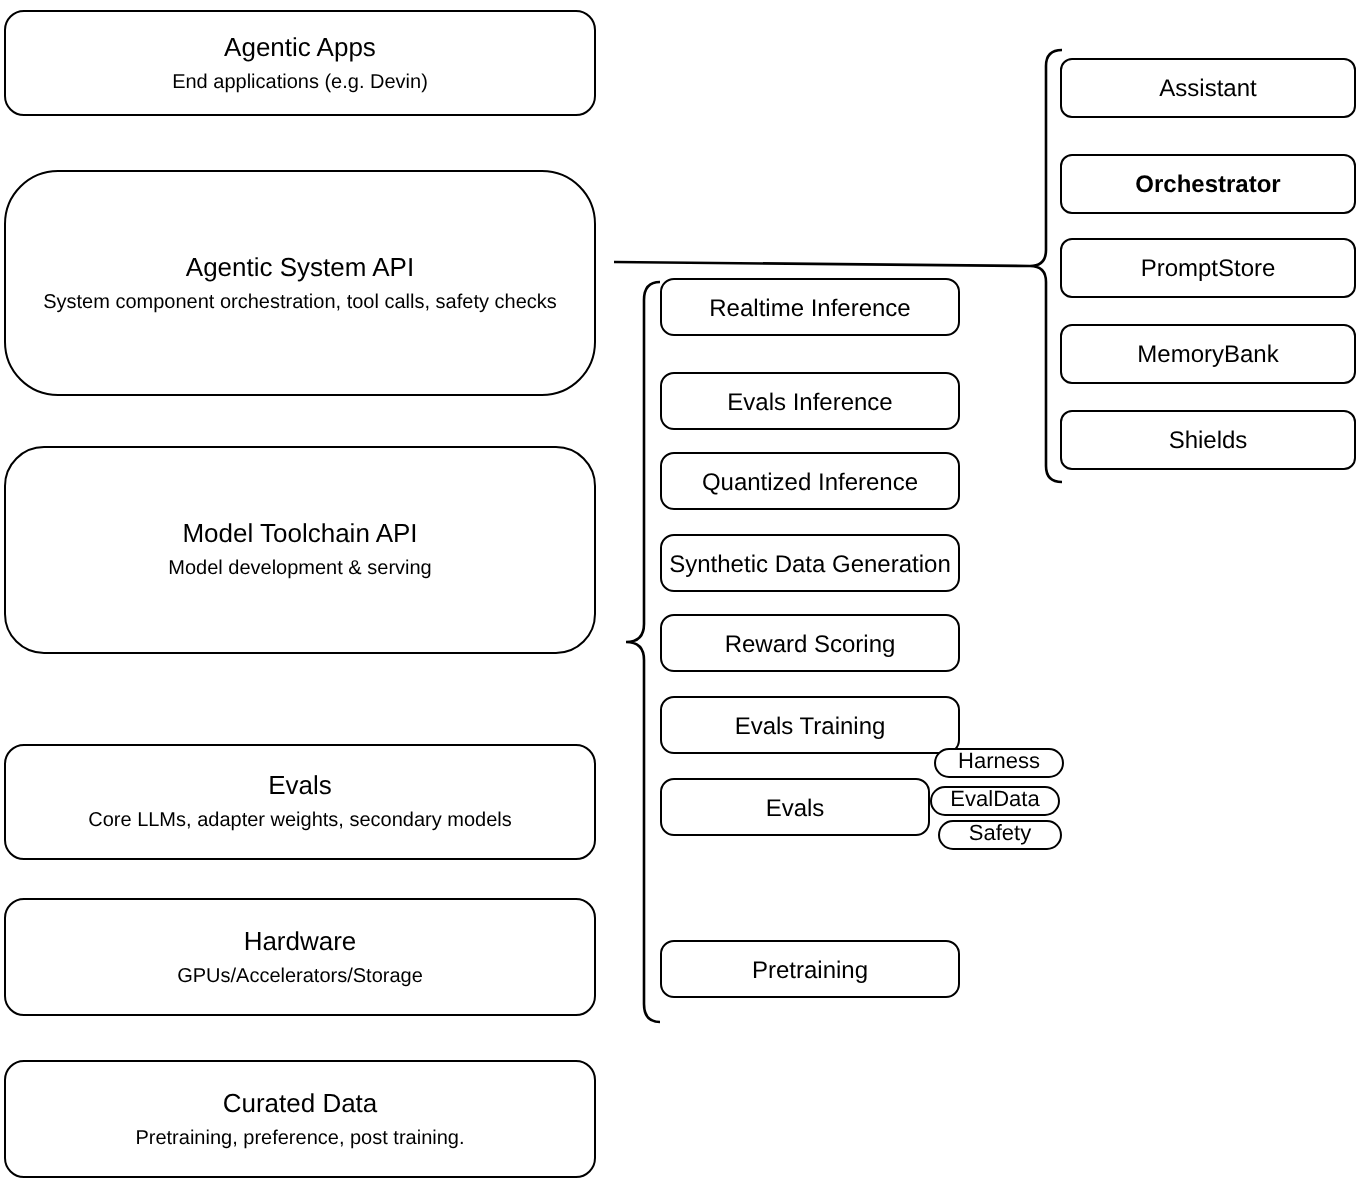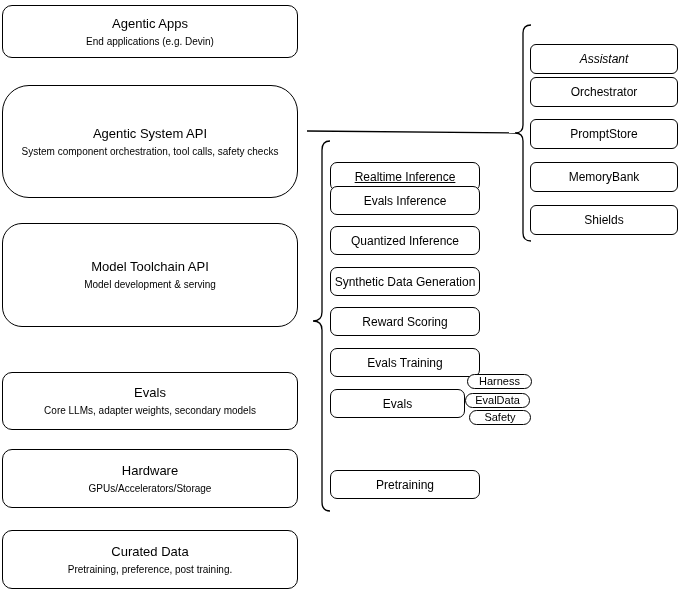--- a/index.html
+++ b/index.html
@@ -137,32 +137,32 @@
   <div class="lnode" style="top:449px;height:59px;border-radius:10px;text-align:center;">
     <div class="ltitle">Hardware</div>
     <div class="lsub">GPUs/Accelerators/Storage</div>
   </div>
 
   <div class="lnode" style="top:530px;height:59px;border-radius:10px;">
     <div class="ltitle">Curated Data</div>
     <div class="lsub">Pretraining, preference, post training.</div>
   </div>
 
-  <div class="mnode" style="top:162px;text-decoration:underline;">Realtime Inference</div>
+  <div class="mnode" style="top:139px;">Realtime Inference</div>
   <div class="mnode" style="top:186px;">Evals Inference</div>
   <div class="mnode" style="top:226px;">Quantized Inference</div>
   <div class="mnode" style="top:267px;">Synthetic Data Generation</div>
   <div class="mnode" style="top:307px;">Reward Scoring</div>
   <div class="mnode" style="top:348px;">Evals Training</div>
   <div class="mnode" style="top:389px;width:135px;">Evals</div>
   <div class="mnode" style="top:470px;">Pretraining</div>
 
   <div class="pill" style="top:374px;left:467px;width:65px;">Harness</div>
   <div class="pill" style="top:393px;left:465px;width:65px;">EvalData</div>
   <div class="pill" style="top:410px;left:469px;width:62px;">Safety</div>
 
-  <div class="rnode" style="top:44px;font-style:italic;">Assistant</div>
-  <div class="rnode" style="top:77px;">Orchestrator</div>
+  <div class="rnode" style="top:29px;">Assistant</div>
+  <div class="rnode" style="top:77px;font-weight:bold;">Orchestrator</div>
   <div class="rnode" style="top:119px;">PromptStore</div>
   <div class="rnode" style="top:162px;">MemoryBank</div>
   <div class="rnode" style="top:205px;">Shields</div>
 
 </div>
 
 </body></html>

